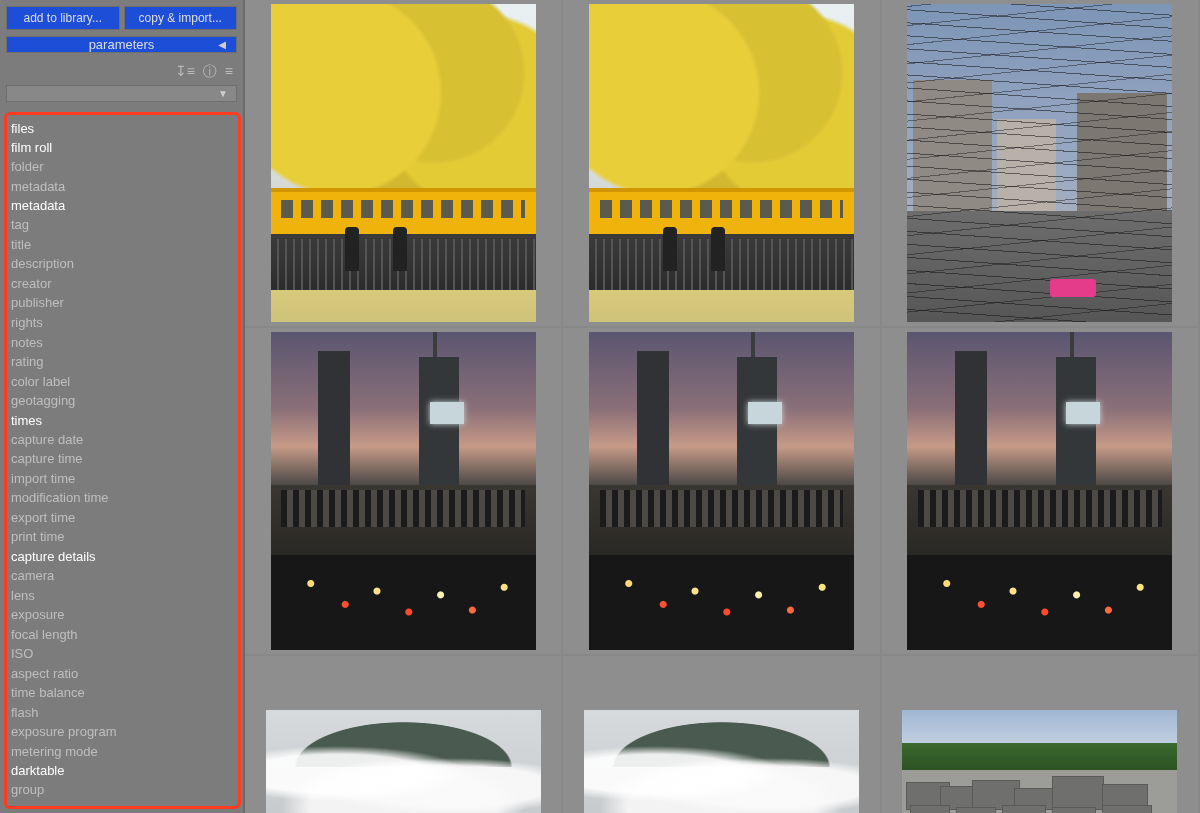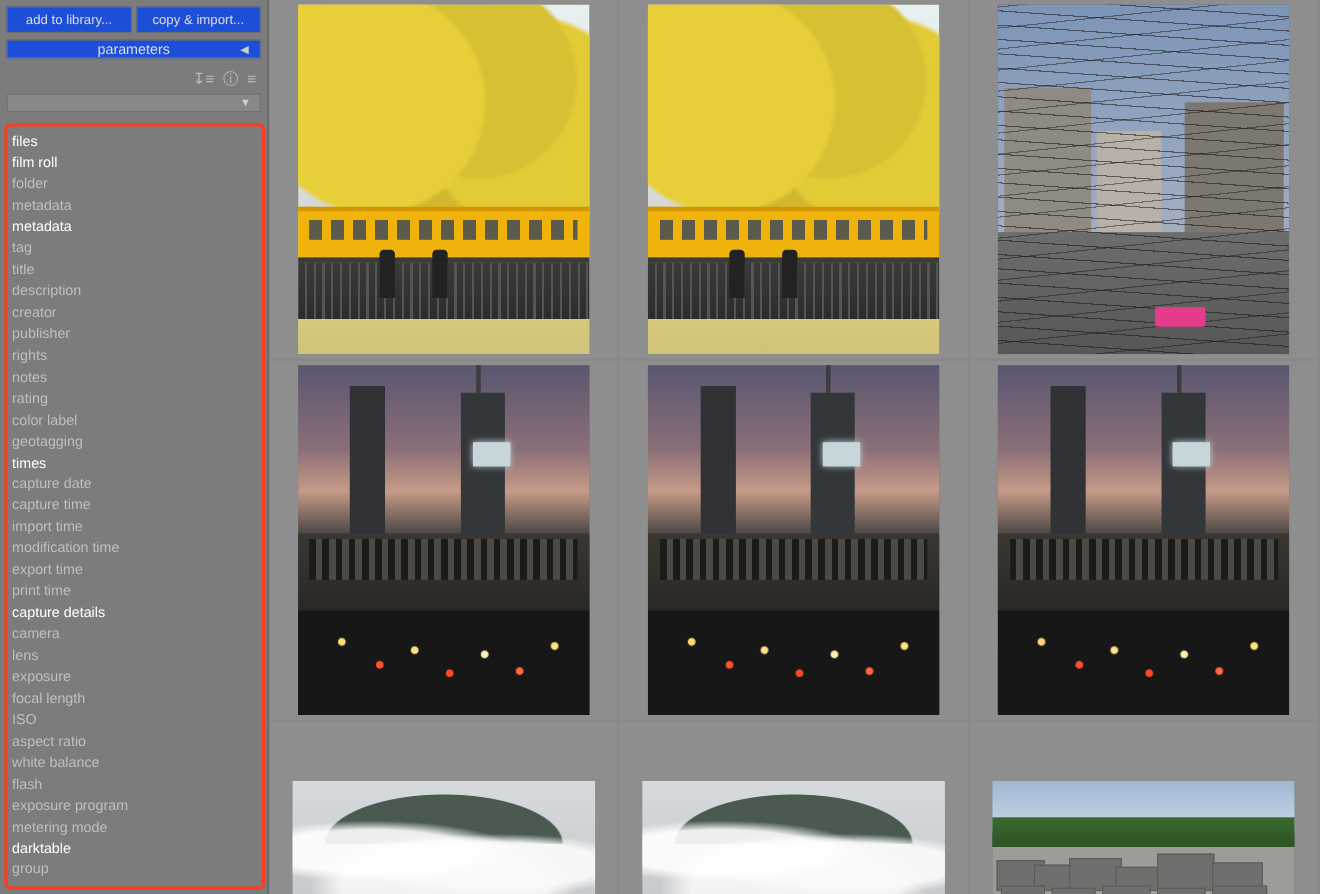--- a/index.html
+++ b/index.html
@@ -259,21 +259,21 @@
       <div class="item">modification time</div>
       <div class="item">export time</div>
       <div class="item">print time</div>
       <div class="group-head">capture details</div>
       <div class="item">camera</div>
       <div class="item">lens</div>
       <div class="item">exposure</div>
       <div class="item">focal length</div>
       <div class="item">ISO</div>
       <div class="item">aspect ratio</div>
-      <div class="item">white balance</div>
+      <div class="item">time balance</div>
       <div class="item">flash</div>
       <div class="item">exposure program</div>
       <div class="item">metering mode</div>
       <div class="group-head">darktable</div>
       <div class="item">group</div>
     </div>
 
 </div>
 
 <div class="grid-area" id="grid-area">

